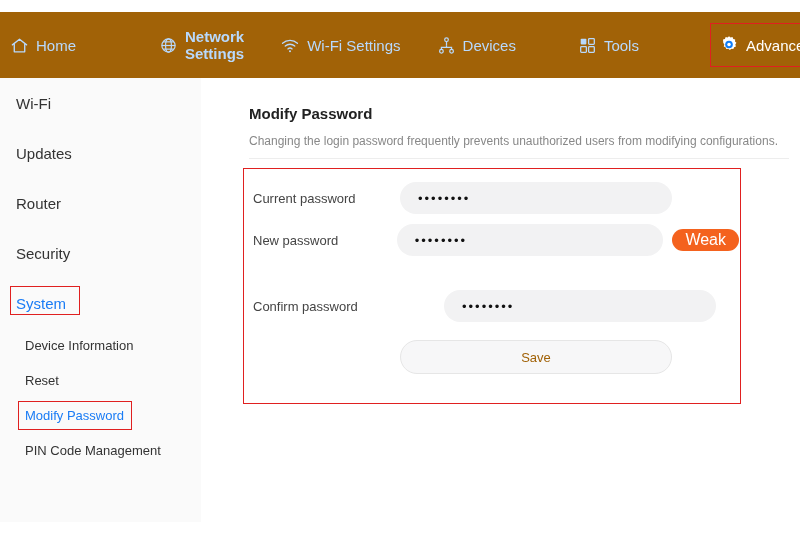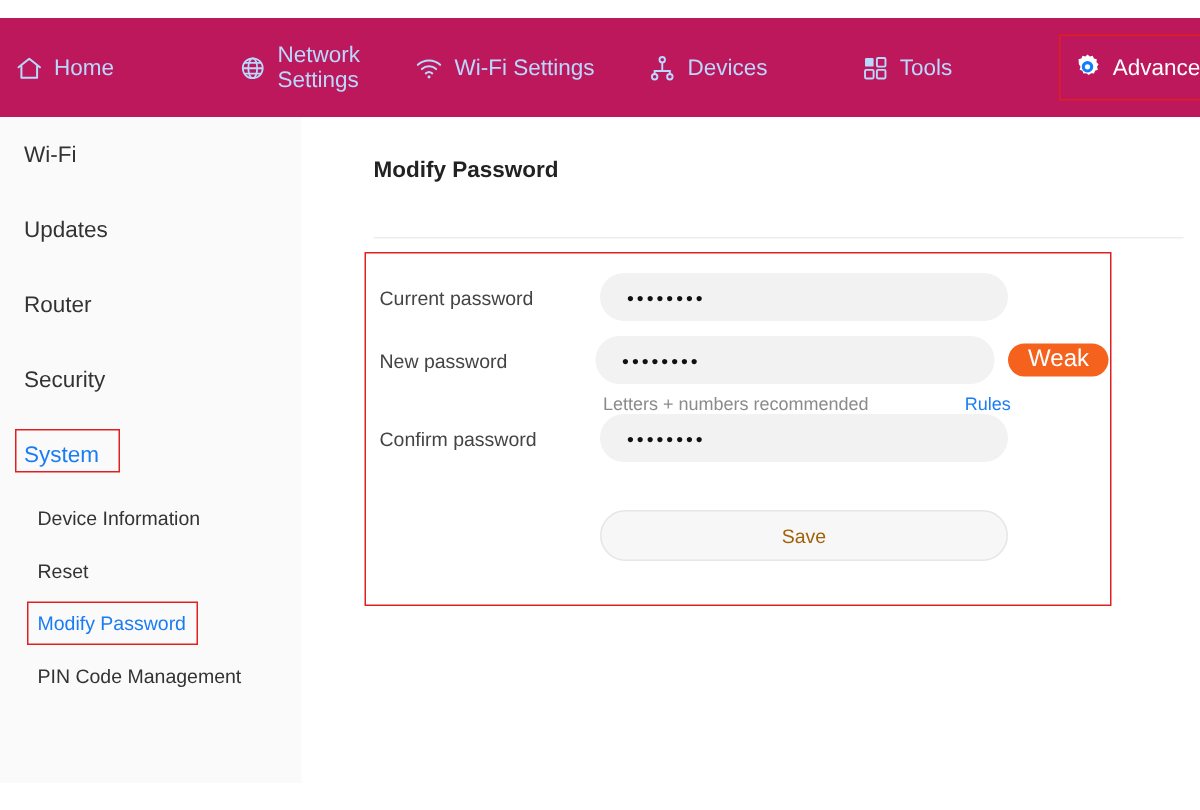--- a/index.html
+++ b/index.html
@@ -16,21 +16,21 @@
     position: relative;
   }
 
   
   .topbar {
     position: absolute;
     left: 0;
     top: 12px;
     width: 800px;
     height: 66px;
-    background: #be185d;
+    background: #a16207;
     display: flex;
     align-items: center;
     box-sizing: border-box;
   }
   .nav-item {
     display: flex;
     align-items: center;
     gap: 7px;
     color: #b8d9fd;
     font-size: 15px;
@@ -38,21 +38,21 @@
     white-space: nowrap;
     position: relative;
     box-sizing: border-box;
   }
   .nav-item.active { color: #ffffff; }
   .nav-item .nav-label { display: block; }
   .nav-item .nav-label.two-line { max-width: 62px; white-space: normal; }
   .nav-ico { flex: 0 0 auto; display: block; }
 
   .np-home   { margin-left: 10px; }
-  .np-net    { margin-left: 83px; }
+  .np-net    { margin-left: 83px; font-weight: bold; }
   .np-wifi   { margin-left: 36px; }
   .np-dev    { margin-left: 36px; }
   .np-tools  { margin-left: 62px; }
   .np-adv    { margin-left: 80px; }
 
   .hl-box {
     position: absolute;
     border: 1px solid #e02020;
     pointer-events: none;
   }
@@ -184,21 +184,21 @@
   .frow {
     position: absolute;
     left: 0;
     width: 100%;
     height: 32px;
     display: flex;
     align-items: center;
   }
   .frow.r1 { top: 14px; }
   .frow.r2 { top: 56px; }
-  .frow.r3 { top: 108px; }
+  .frow.r3 { top: 122px; gap: 44px; }
   .flabel {
     width: 157px;
     padding-left: 10px;
     box-sizing: border-box;
     font-size: 13px;
     color: #444444;
   }
   .finput {
     width: 272px;
     height: 32px;
@@ -373,41 +373,37 @@
     <span class="ss-label">PIN Code Management</span>
   </div>
   <div class="side-sub">
     
   </div>
 </div>
 
 <div class="main">
 
   <div class="page-title">Modify Password</div>
+  <div class="page-desc">Changing the login password frequently prevents unauthorized users from modifying configurations.</div>
   <div class="divider"></div>
 
   <div class="form-area">
     <span class="hl-box hl-form"></span>
 
     <div class="frow r1">
       <span class="flabel">Current password</span>
       <div class="finput" placeholder="">••••••••</div>
     </div>
 
     <div class="frow r2">
       <span class="flabel">New password</span>
       <div class="finput" placeholder="">••••••••</div>
       <span class="badge-weak">Weak</span>
     </div>
 
-    <div class="hintrow">
-      <span class="hint-spacer"></span>
-      <span class="hint-text">Letters + numbers recommended</span>
-      <span class="rules-link">Rules</span>
-    </div>
 
     <div class="frow r3">
       <span class="flabel">Confirm password</span>
       <div class="finput" placeholder="">••••••••</div>
     </div>
 
     <div class="save-wrap">
       <div class="save-btn">Save</div>
     </div>
   </div>

